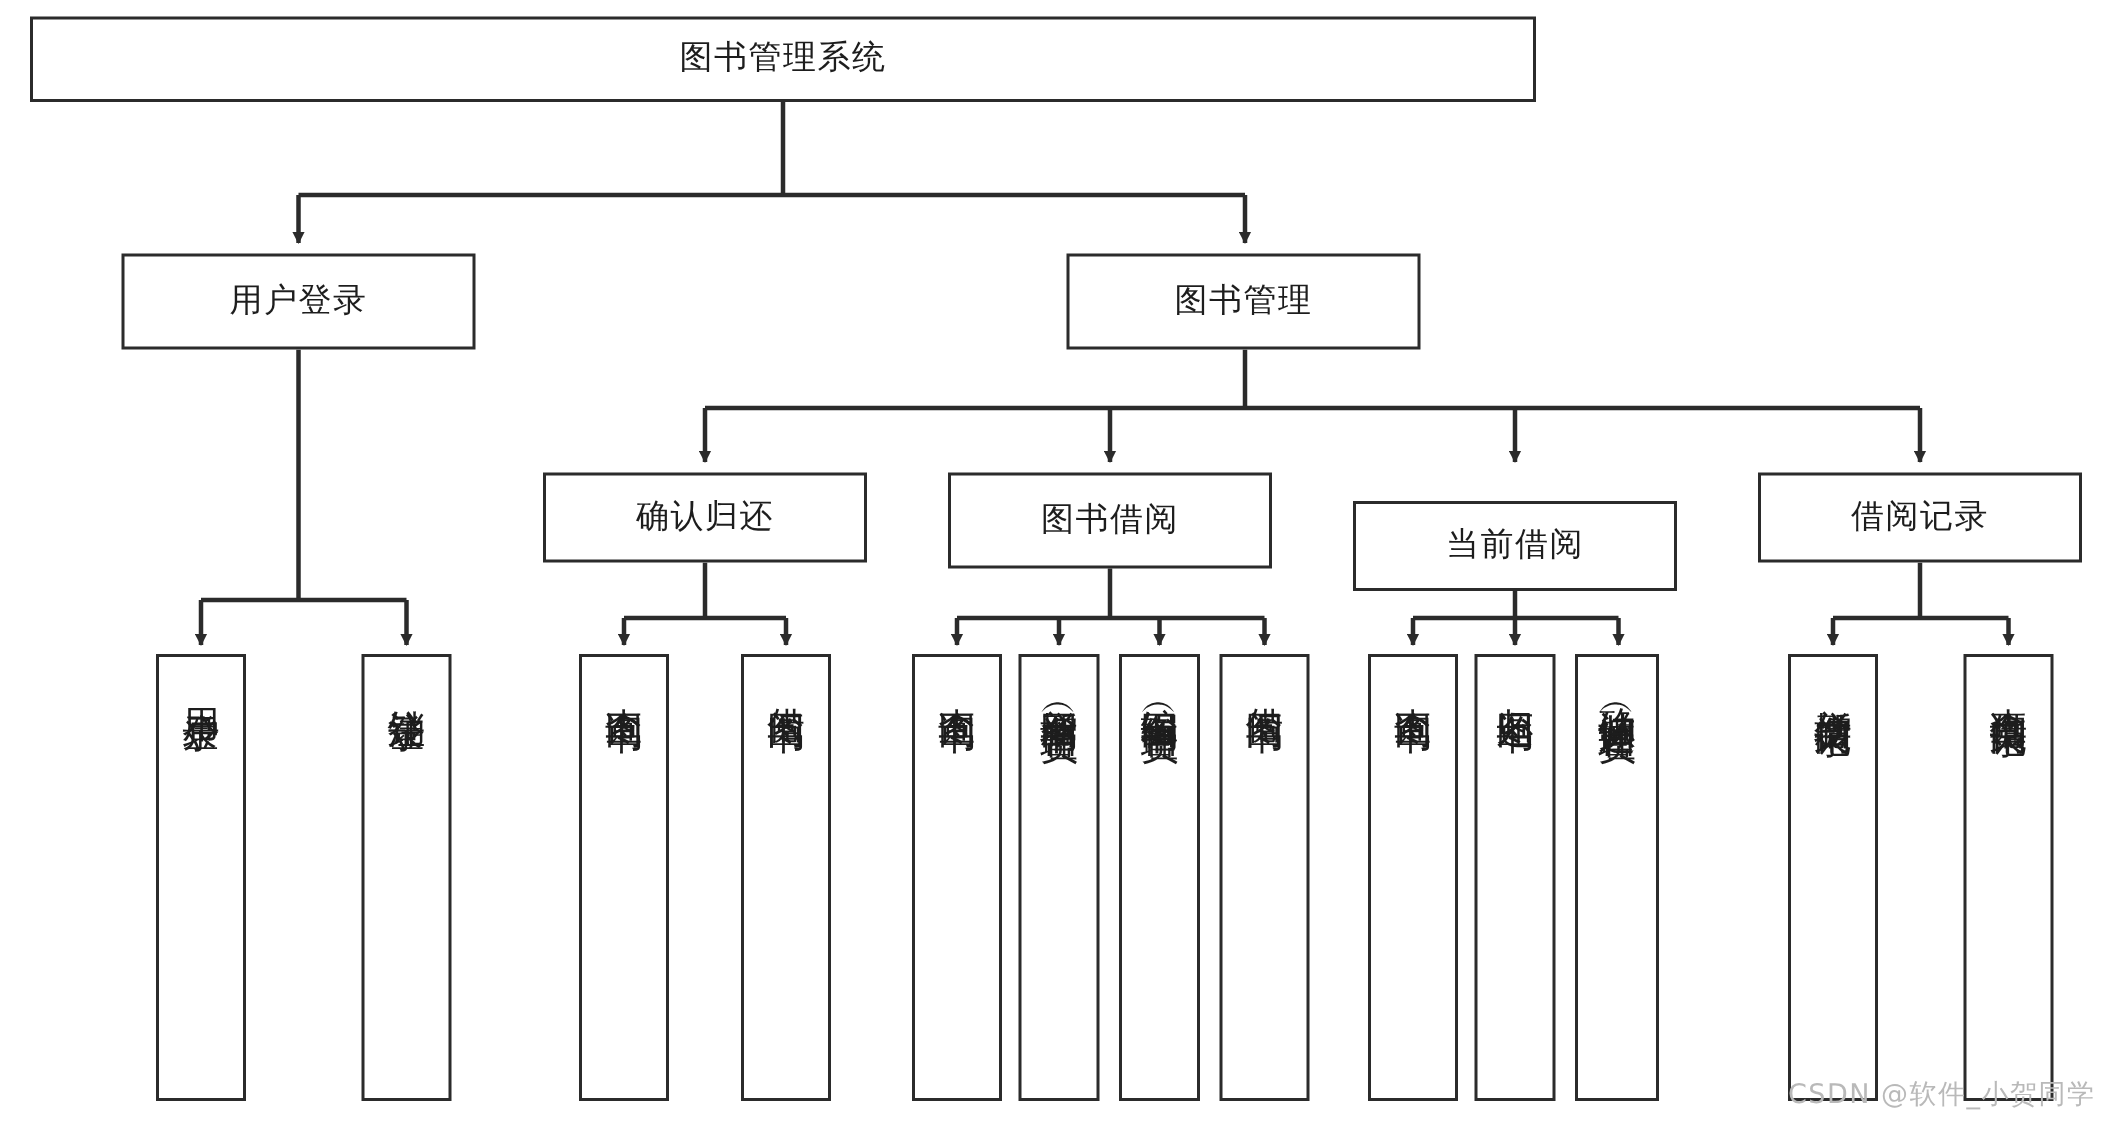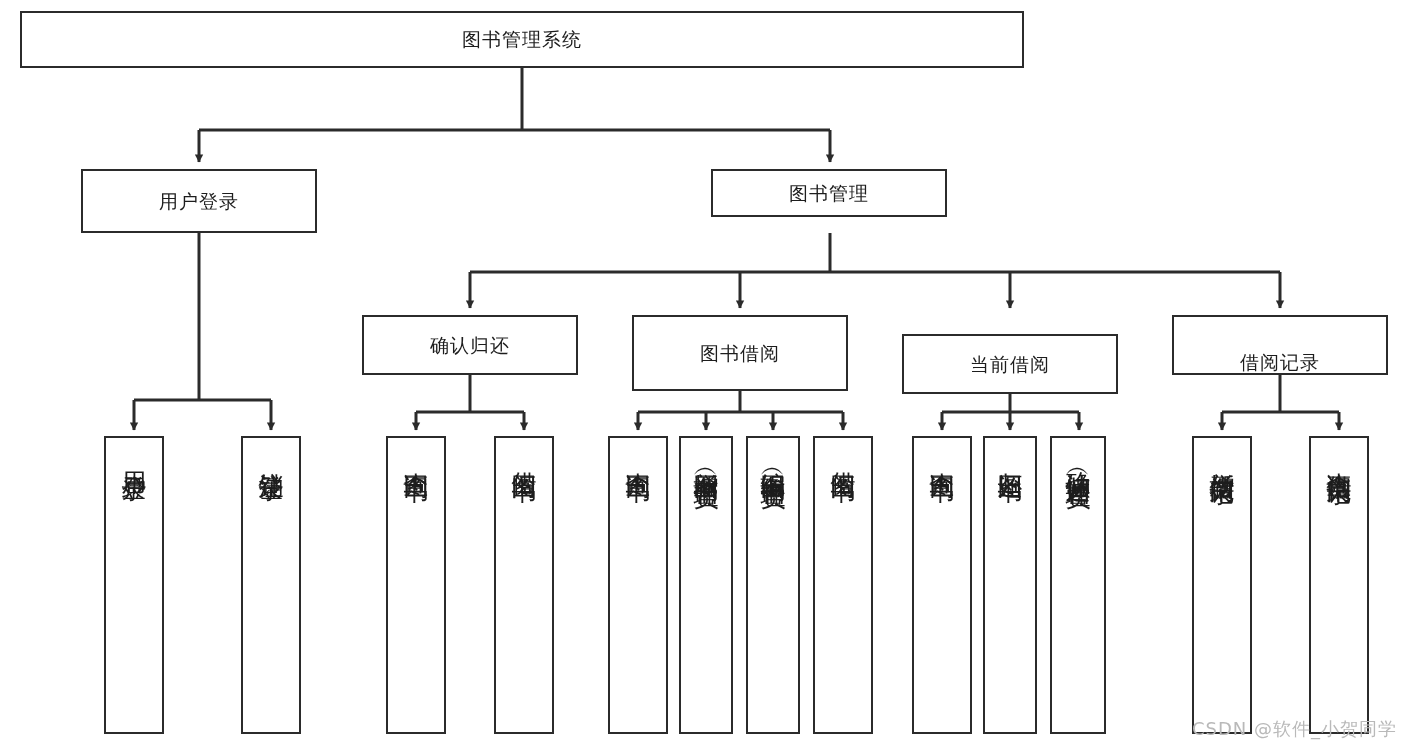--- a/index.html
+++ b/index.html
@@ -24,21 +24,21 @@
     position:absolute;
     box-sizing:border-box;
     background:#ffffff;
     border:2.4px solid #2b2b2b;
     display:flex;
     align-items:center;
     justify-content:center;
     color:#1d1d1d;
   }
   .node.horiz{
-    font-size:19px;
+    font-size:22px;
     letter-spacing:1px;
     line-height:1.1;
   }
   .node.vert{
     writing-mode:vertical-rl;
     text-orientation:upright;
     font-size:25px;
     line-height:1.16;
     letter-spacing:2px;
     padding-top:14px;
@@ -117,34 +117,34 @@
     </g>
   </svg>
 
   <div class="node horiz" style="left:20px;top:11px;width:1004px;height:57px;">
     <span>图书管理系统</span>
   </div>
 
   <div class="node horiz" style="left:81px;top:169px;width:236px;height:64px;">
     <span>用户登录</span>
   </div>
-  <div class="node horiz" style="left:711px;top:169px;width:236px;height:48px;">
+  <div class="node horiz" style="left:711px;top:169px;width:236px;height:64px;">
     <span>图书管理</span>
   </div>
 
   <div class="node horiz" style="left:362px;top:315px;width:216px;height:60px;">
     <span>确认归还</span>
   </div>
-  <div class="node horiz" style="left:632px;top:315px;width:216px;height:76px;">
+  <div class="node horiz" style="left:632px;top:315px;width:216px;height:64px;">
     <span>图书借阅</span>
   </div>
   <div class="node horiz" style="left:902px;top:334px;width:216px;height:60px;">
     <span>当前借阅</span>
   </div>
-  <div class="node horiz" style="left:1172px;top:315px;width:216px;height:60px;align-items:flex-end;">
+  <div class="node horiz" style="left:1172px;top:315px;width:216px;height:60px;">
     <span>借阅记录</span>
   </div>
 
   <div class="node vert" style="left:104px;top:436px;width:60px;height:298px;">
     <span class="vtxt">用户登录</span>
   </div>
   <div class="node vert" style="left:241px;top:436px;width:60px;height:298px;">
     <span class="vtxt">注销登录</span>
   </div>
 

